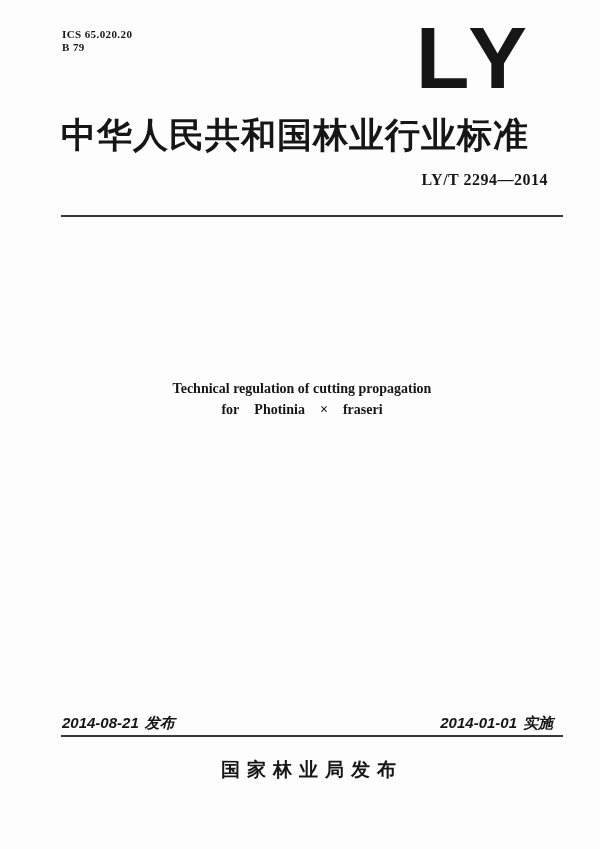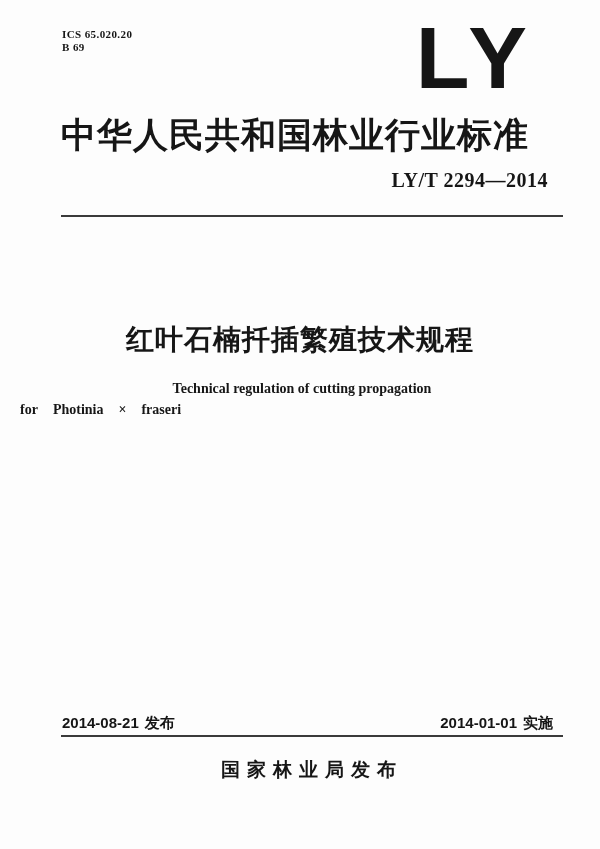--- a/index.html
+++ b/index.html
@@ -37,21 +37,21 @@
     position: absolute; left: 61px; right: 37px; top: 114px;
     text-align: left; white-space: nowrap;
     font-size: 35px; font-weight: bold; letter-spacing: 1px;
     line-height: 42px;
   }
 
   
   .std-number {
     position: absolute; right: 52px; top: 170px;
     font-family: "Liberation Serif", serif;
-    font-weight: bold; font-size: 20px; line-height: 20px;
+    font-weight: bold; font-size: 16px; line-height: 20px;
     letter-spacing: 0.5px;
   }
 
   .rule { position: absolute; left: 61px; right: 37px; height: 2px; background: #3a3a3a; }
   .rule-top { top: 215px; }
   .rule-bottom { top: 735px; }
 
   
   .main-title {
     position: absolute; left: 0; right: 0; top: 323px;
@@ -60,58 +60,57 @@
     line-height: 34px;
   }
 
   
   .en-title {
     position: absolute; left: 20px; right: 16px; top: 378px;
     text-align: center;
     font-family: "Liberation Serif", serif;
     font-weight: bold; font-size: 14px; line-height: 21px;
   }
-  .en-line2 { display: flex; justify-content: flex-start; gap: 15px; }
+  .en-line2 { display: flex; justify-content: center; gap: 15px; }
   .latin-italic { }
 
   
   .date-row {
     position: absolute; left: 62px; right: 47px; top: 713px;
     display: flex; justify-content: space-between;
-    font-size: 15px; font-weight: bold; line-height: 20px;
+    font-size: 15px; font-weight: bold; line-height: 20px; font-style: italic;
   }
   .date-item { display: flex; gap: 6px; }
 
   
   .publisher-row {
     position: absolute; left: 61px; right: 37px; top: 758px;
     display: flex; justify-content: center; 
     font-size: 19px; font-weight: bold; line-height: 24px;
     letter-spacing: 7px;
   }
 </style>
 </head>
 <body>
 
 <div class="page">
 
   <div class="ics-block">
     <div>ICS 65.020.20</div>
-    <div>B 69</div>
+    <div>B 79</div>
   </div>
 
   <div class="logo">LY</div>
 
   <div class="std-title">中华人民共和国林业行业标准</div>
 
   <div class="std-number">LY/T 2294—2014</div>
 
   <div class="rule rule-top"></div>
 
-  <div class="main-title">红叶石楠扦插繁殖技术规程</div>
 
   <div class="en-title">
     <div>Technical regulation of cutting propagation</div>
     <div class="en-line2">
       <span>for</span>
       <span class="latin-italic">Photinia</span>
       <span>×</span>
       <span class="latin-italic">fraseri</span>
     </div>
   </div>

